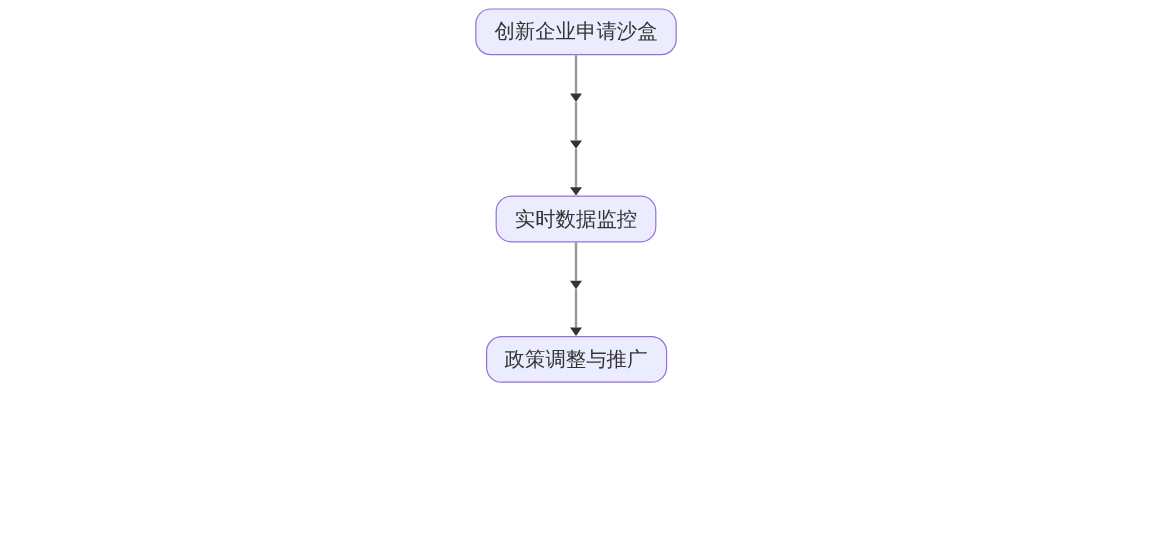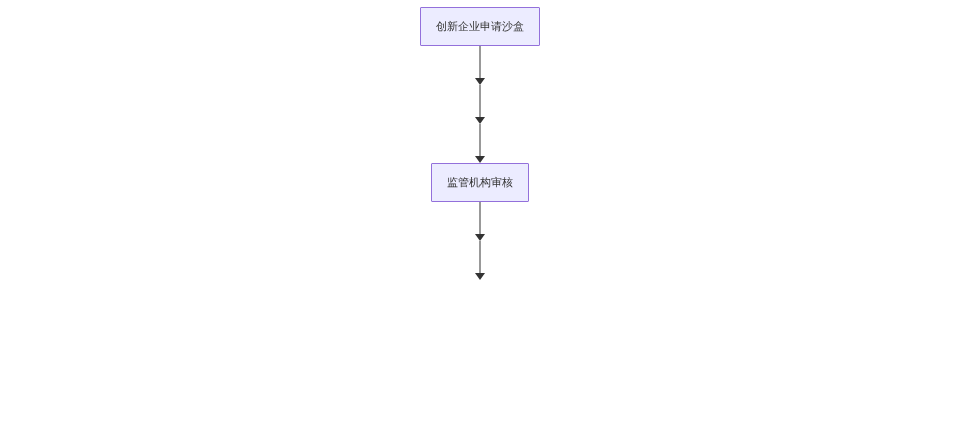--- a/index.html
+++ b/index.html
@@ -29,23 +29,23 @@
   }
   .node {
     box-sizing: border-box;
     height: 39px;
     padding: 0 15px;
     display: flex;
     align-items: center;
     justify-content: center;
     background: #ececff;
     border: 1px solid #9370db;
-    border-radius: 1px;
+    border-radius: 13px;
     color: #333333;
-    font-size: 11px;
+    font-size: 17px;
     white-space: nowrap;
   }
   .edge {
     height: 39px;
     display: flex;
     flex-direction: column;
     align-items: center;
   }
   .edge .edge-line {
     flex: 1;
@@ -74,24 +74,27 @@
       </div>
       <div class="edge">
         <div class="edge-line"></div>
         <div class="edge-head"></div>
       </div>
       <div class="edge">
         <div class="edge-line"></div>
         <div class="edge-head"></div>
       </div>
       <div class="node">
-        <span>监管机构审核</span>
+        <span>实时数据监控</span>
       </div>
       <div class="edge">
         <div class="edge-line"></div>
         <div class="edge-head"></div>
       </div>
       <div class="edge">
         <div class="edge-line"></div>
         <div class="edge-head"></div>
       </div>
+      <div class="node">
+        <span>政策调整与推广</span>
+      </div>
     </div>
 </div>
 
 </body></html>

